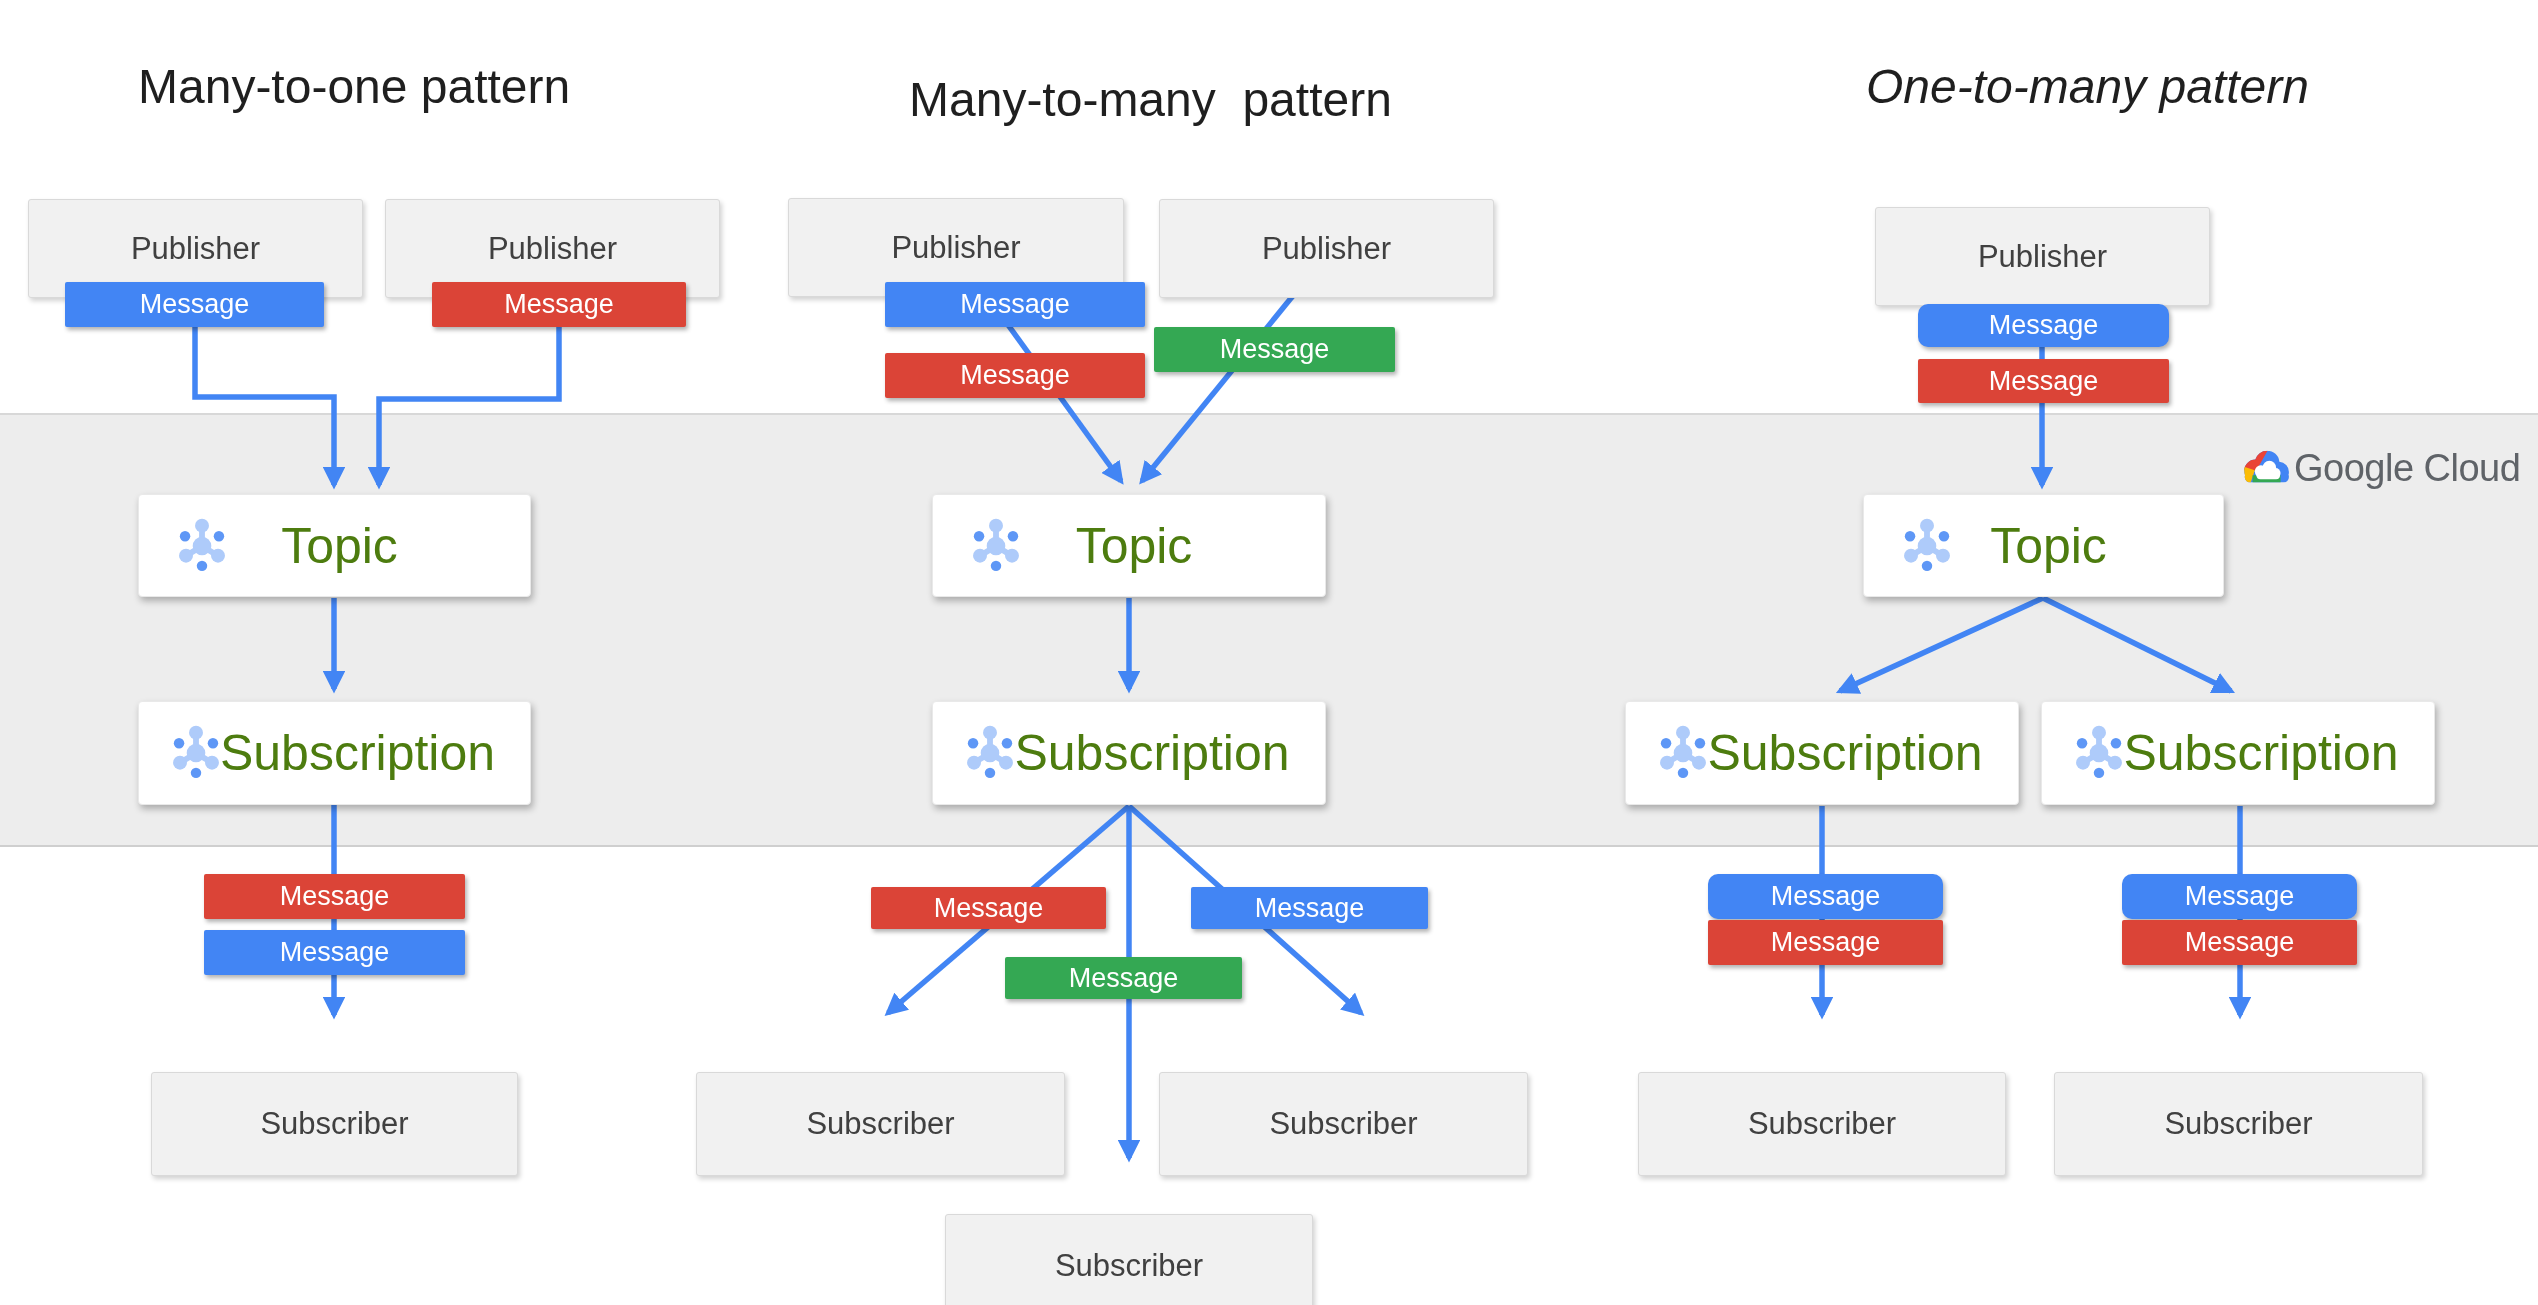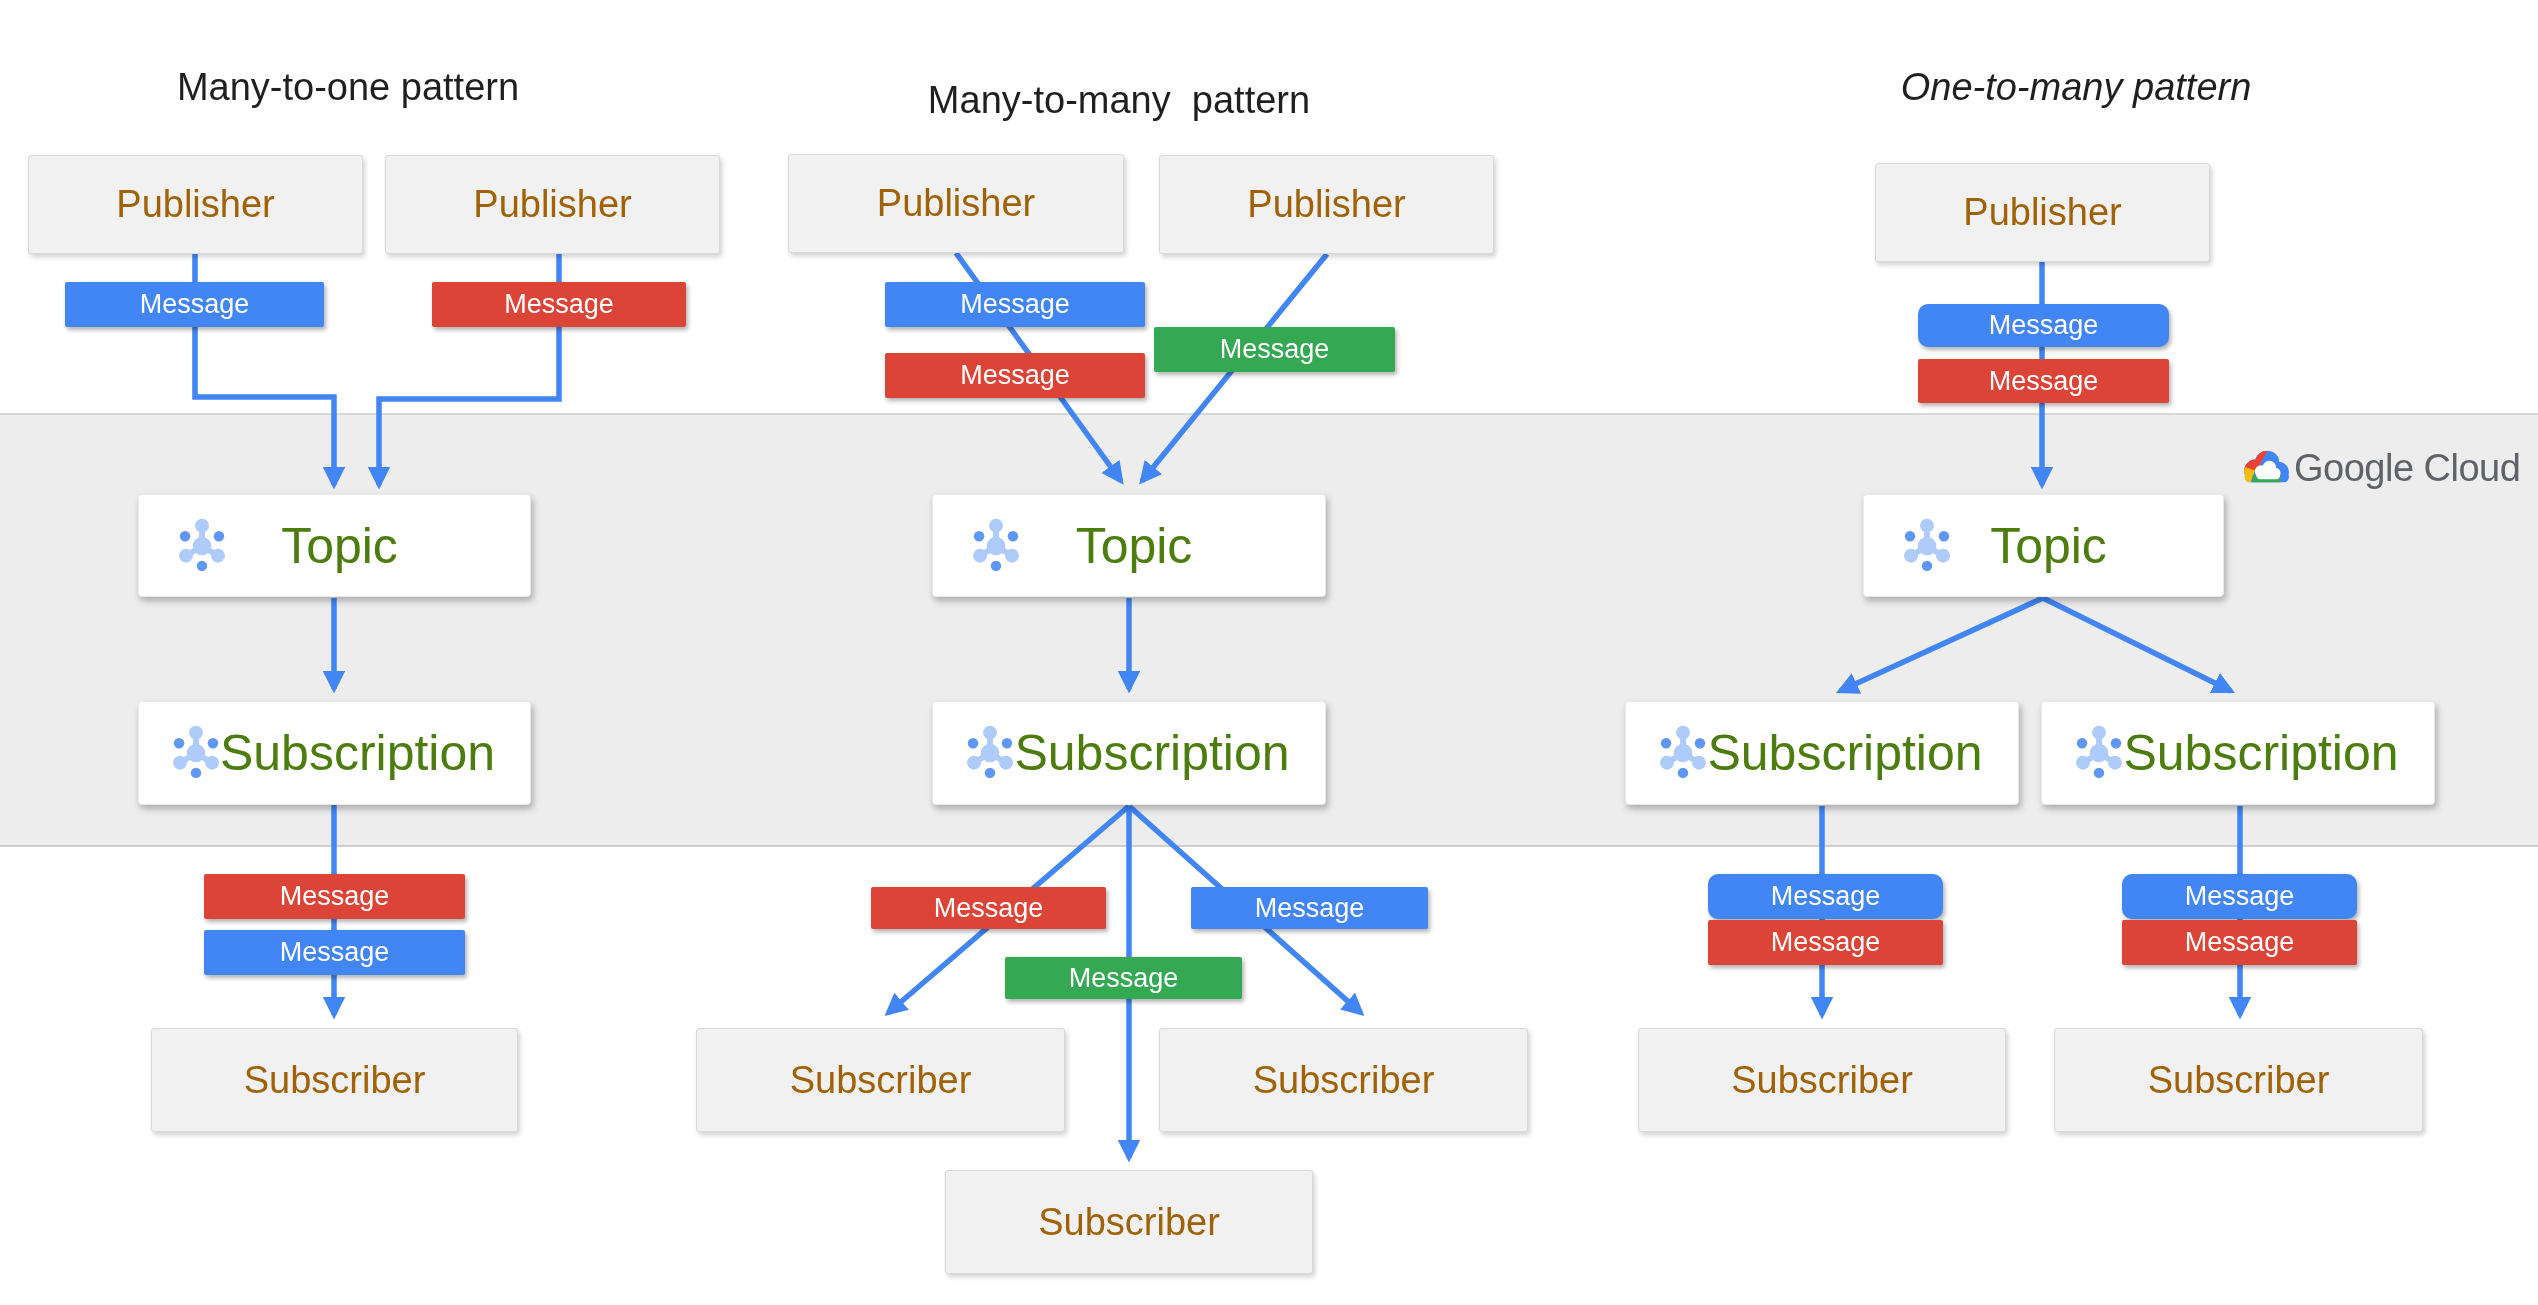--- a/index.html
+++ b/index.html
@@ -12,30 +12,31 @@
   section{display:contents;}
 
   .band{
     left:0;top:413px;width:2538px;height:434px;
     background:var(--band-bg,#EDEDED);
     border-top:2px solid #d8d8d8;border-bottom:2px solid #cfcfcf;
   }
   #connectors{left:0;top:0;pointer-events:none;}
 
   .title{
-    font-size:38px;line-height:46px;text-align:center;
+    font-size:48px;line-height:46px;text-align:center;
     white-space:pre;color:#1f1f1f;
   }
 
   .node{
     background:var(--node-bg,#F1F1F1);
     border:1px solid #d9d9d9;border-radius:3px;
     box-shadow:2px 3px 5px rgba(0,0,0,.18);
-    font-size:38px;display:flex;align-items:center;justify-content:center;
-    color:#a16207;
+    font-size:31px;display:flex;align-items:center;justify-content:center;
+    color:#404040;
+    margin-top:44px;
   }
 
   .card{
     background:var(--card-bg,#FFFFFF);
     border:1px solid #e9e9e9;border-radius:4px;
     box-shadow:2px 4px 7px rgba(0,0,0,.28);
   }
   .card .ps-icon{position:absolute;top:50%;transform:translateY(-50%);}
   .card.topic .ps-icon{left:32px;}
   .card.subscription .ps-icon{left:26px;}

